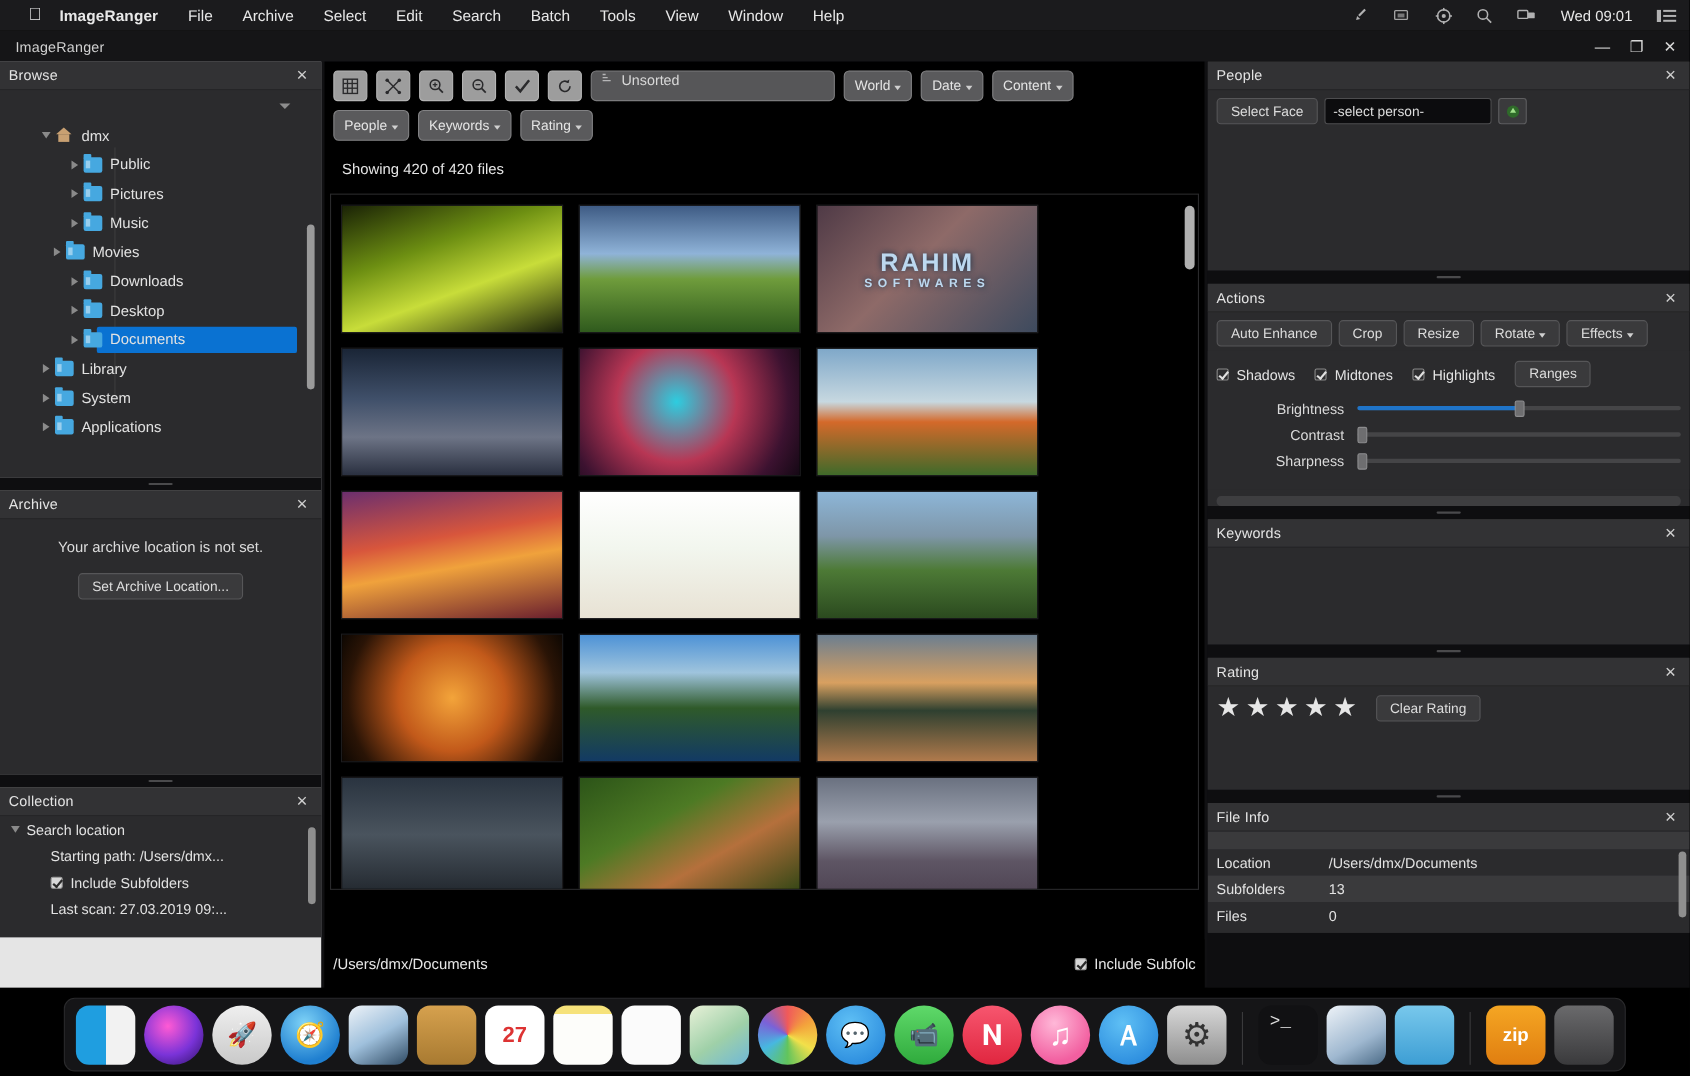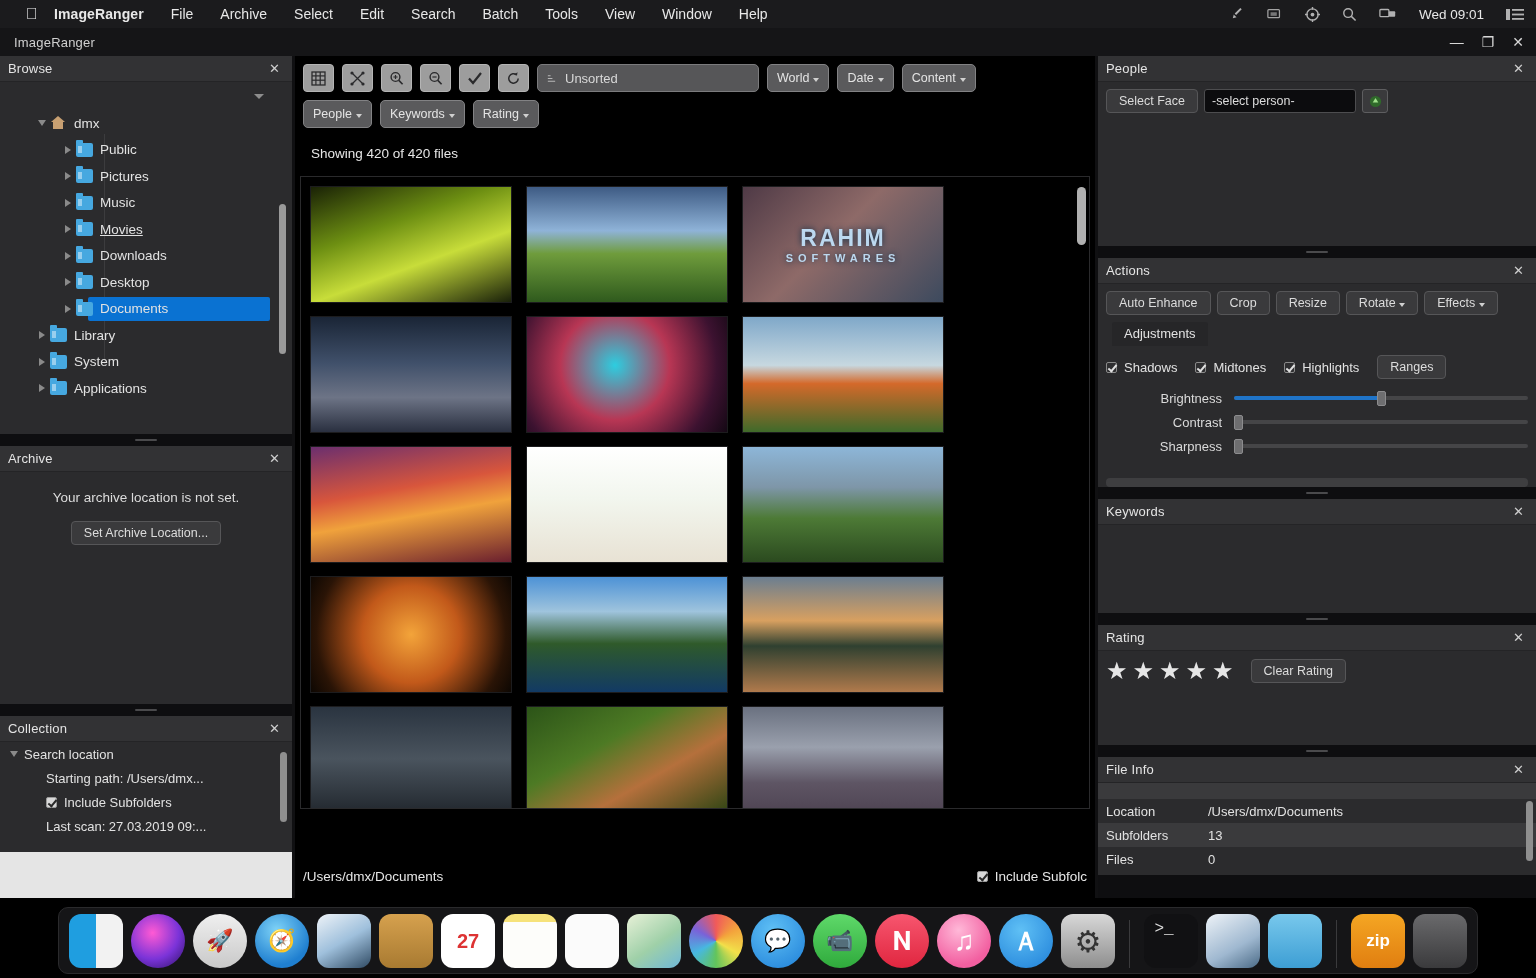--- a/index.html
+++ b/index.html
@@ -181,21 +181,21 @@
   .ctoolbar { padding: 8px 8px 0 8px; }
   .trow { display: flex; align-items: center; gap: 8px; margin-bottom: 8px; }
   .tbtn {
     width: 31px; height: 28px; background: #9d9d9d;
     border: 1px solid #b4b4b4; border-radius: 4px;
     display: flex; align-items: center; justify-content: center;
   }
   .searchfield {
     flex: 1; height: 28px; max-width: 222px;
     background: #565658; border: 1px solid #7b7b7d; border-radius: 5px;
-    display: flex; align-items: center; padding: 0 8px;
+    display: flex; padding: 0 8px;
     color: #d8d8d8; font-size: 13px;
   }
   .searchfield .sicon { margin-right: 8px; opacity: .8; display: flex; }
   .pbtn {
     height: 28px; background: #5a5a5c; border: 1px solid #828284; border-radius: 5px;
     color: #e4e4e4; font-size: 12.5px;
     display: flex; align-items: center; padding: 0 9px; gap: 4px;
     white-space: nowrap;
   }
   .pbtn .caret {
@@ -403,21 +403,21 @@
               <span class="fico blue"></span>
               <span class="lbl">Pictures</span>
             </div>
             <div class="tnode" style="padding-left: 60px;">
               <span class="arrow">
                 <i class="r"></i>
               </span>
               <span class="fico blue"></span>
               <span class="lbl">Music</span>
             </div>
-            <div class="tnode" style="padding-left: 60px; text-decoration: underline;">
+            <div class="tnode" style="padding-left: 44px;">
               <span class="arrow">
                 <i class="r"></i>
               </span>
               <span class="fico blue"></span>
               <span class="lbl">Movies</span>
             </div>
             <div class="tnode" style="padding-left: 60px;">
               <span class="arrow">
                 <i class="r"></i>
               </span>
@@ -694,23 +694,20 @@
         <span class="ttl">Actions</span>
         <span class="x">✕</span>
       </div>
       <div class="r-body">
         <div class="actbtns">
           <span class="btn">Auto Enhance</span>
           <span class="btn">Crop</span>
           <span class="btn">Resize</span>
           <span class="btn"><span>Rotate</span> <i class="caret" style="display:inline-block;border-left:3.5px solid transparent;border-right:3.5px solid transparent;border-top:4.5px solid #d0d0d0;"></i></span>
           <span class="btn"><span>Effects</span> <i class="caret" style="display:inline-block;border-left:3.5px solid transparent;border-right:3.5px solid transparent;border-top:4.5px solid #d0d0d0;"></i></span>
-        </div>
-        <div class="tabstrip">
-          <span class="tab">Adjustments</span>
         </div>
         <div class="adjpanel">
           <div class="chkrow">
             <span class="chklbl">
               <span class="cbx dark"></span>
               <span>Shadows</span>
             </span>
             <span class="chklbl">
               <span class="cbx dark"></span>
               <span>Midtones</span>

